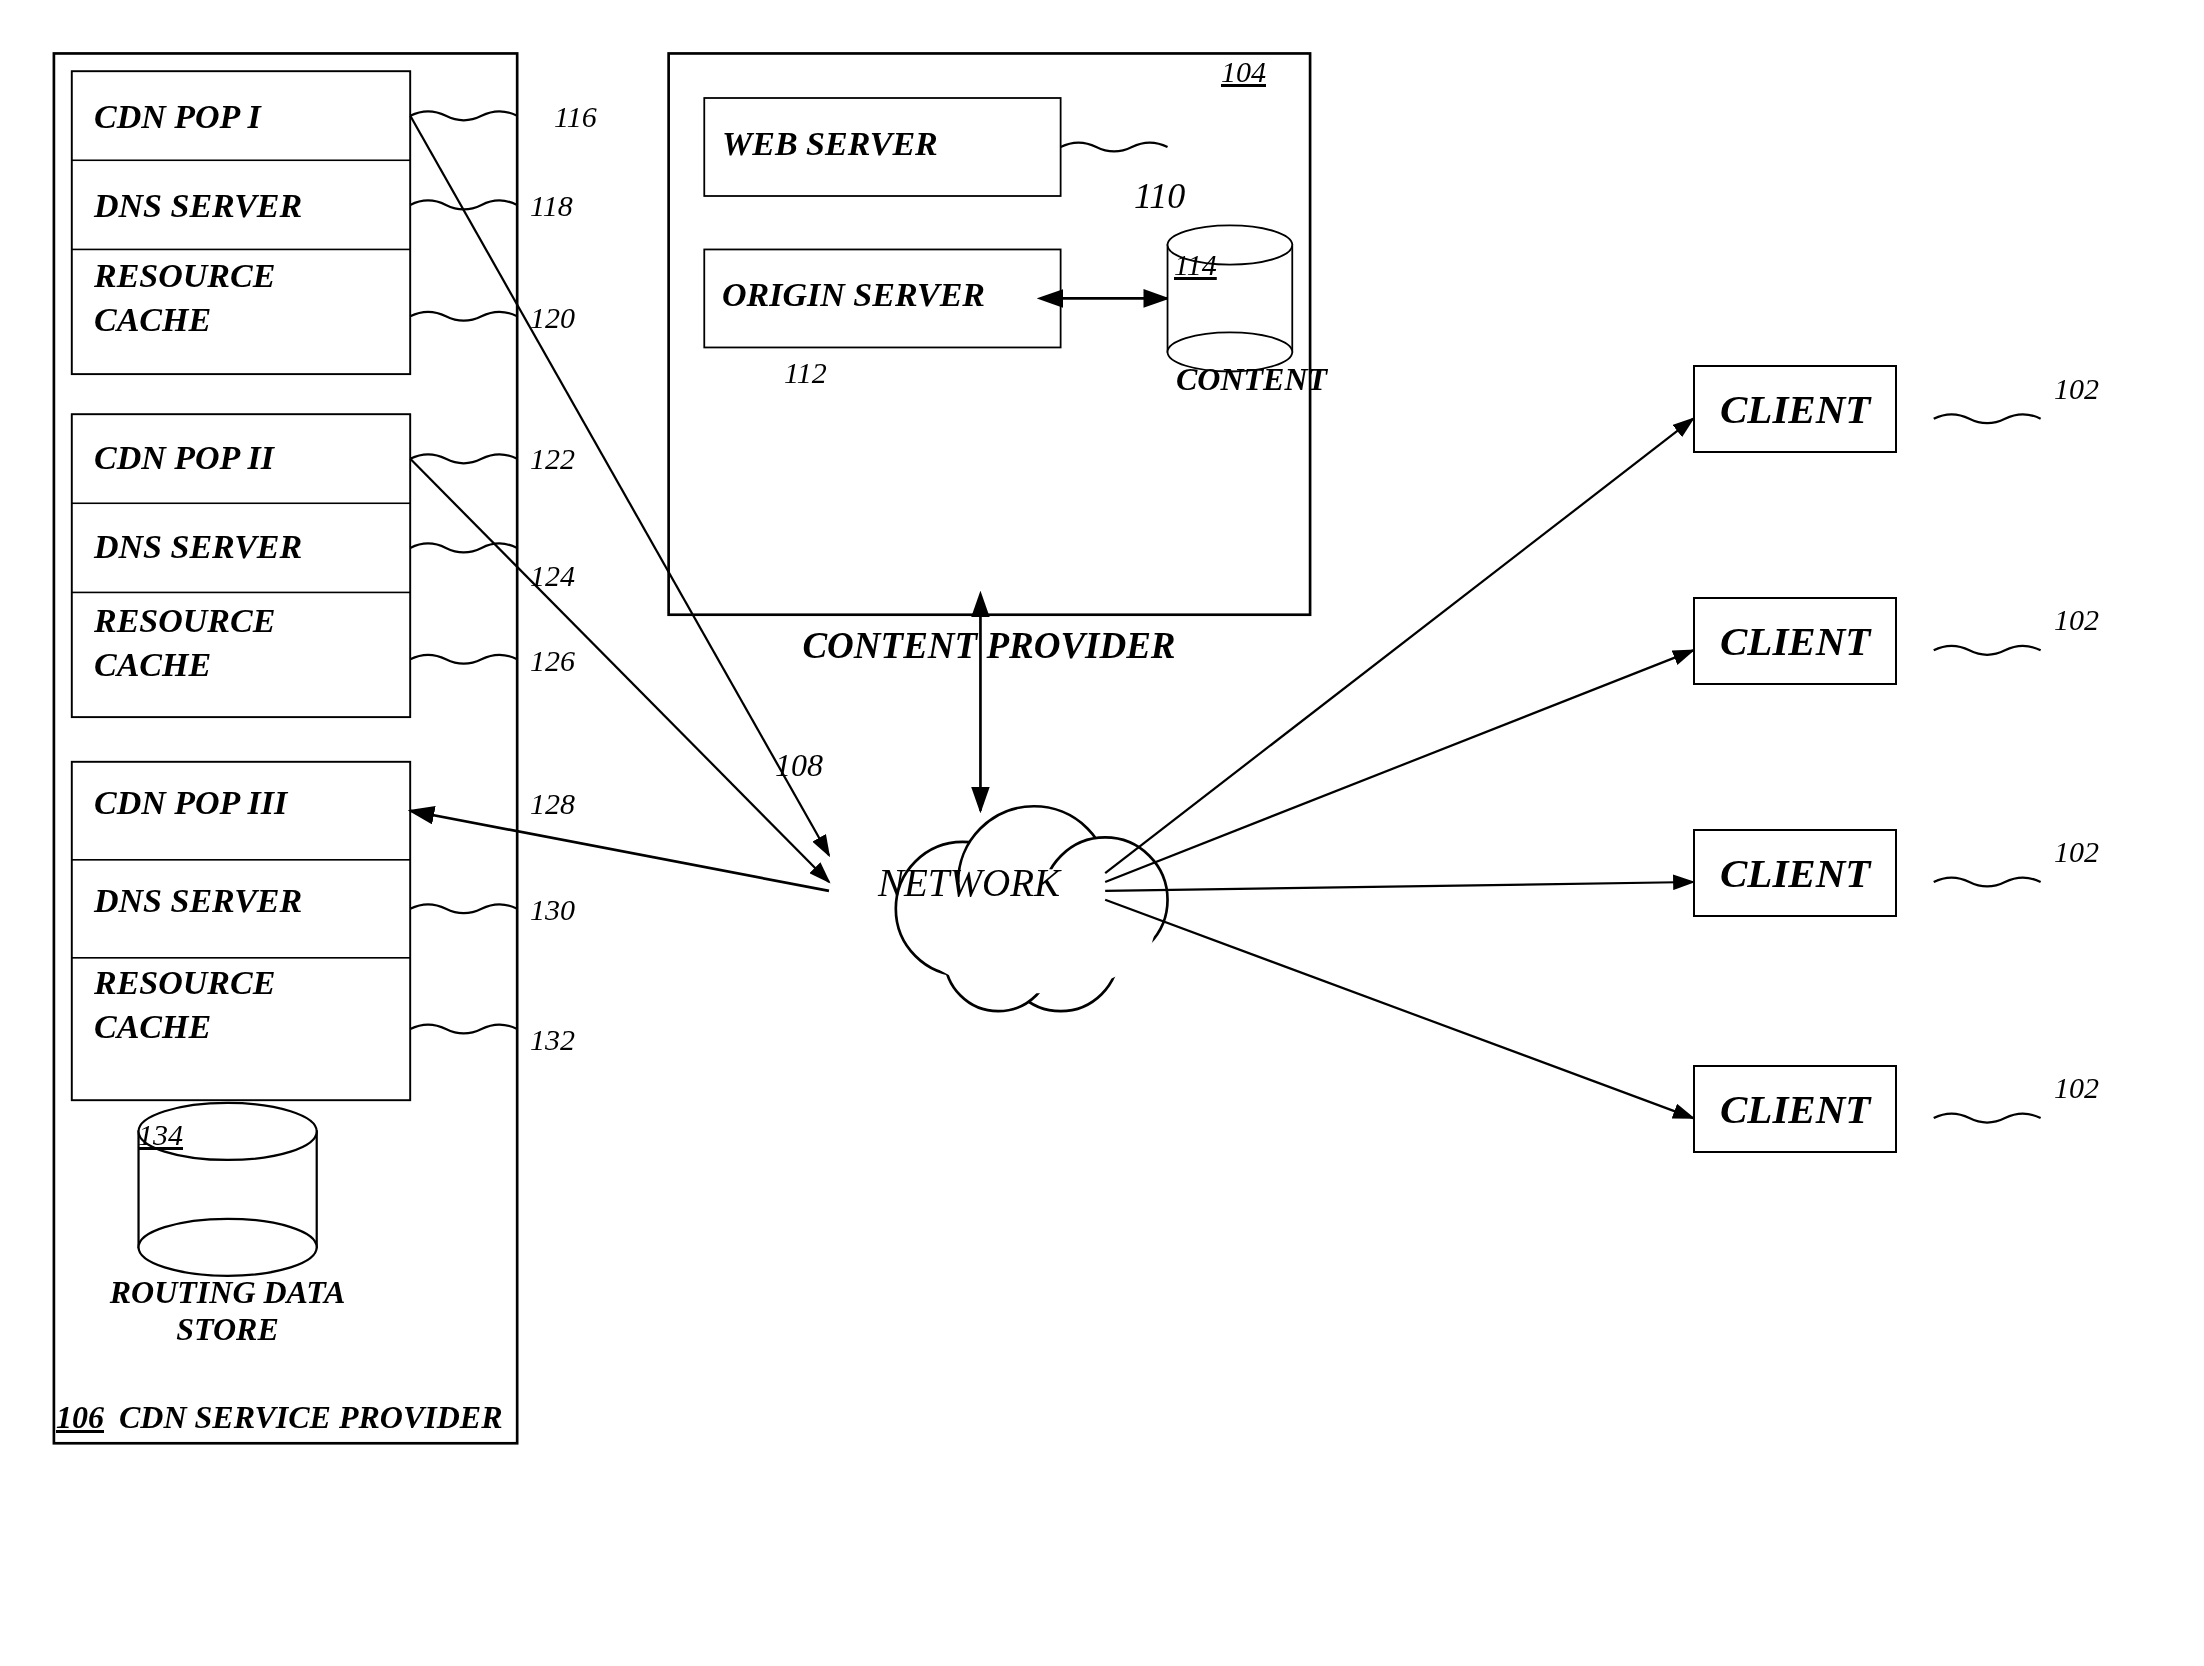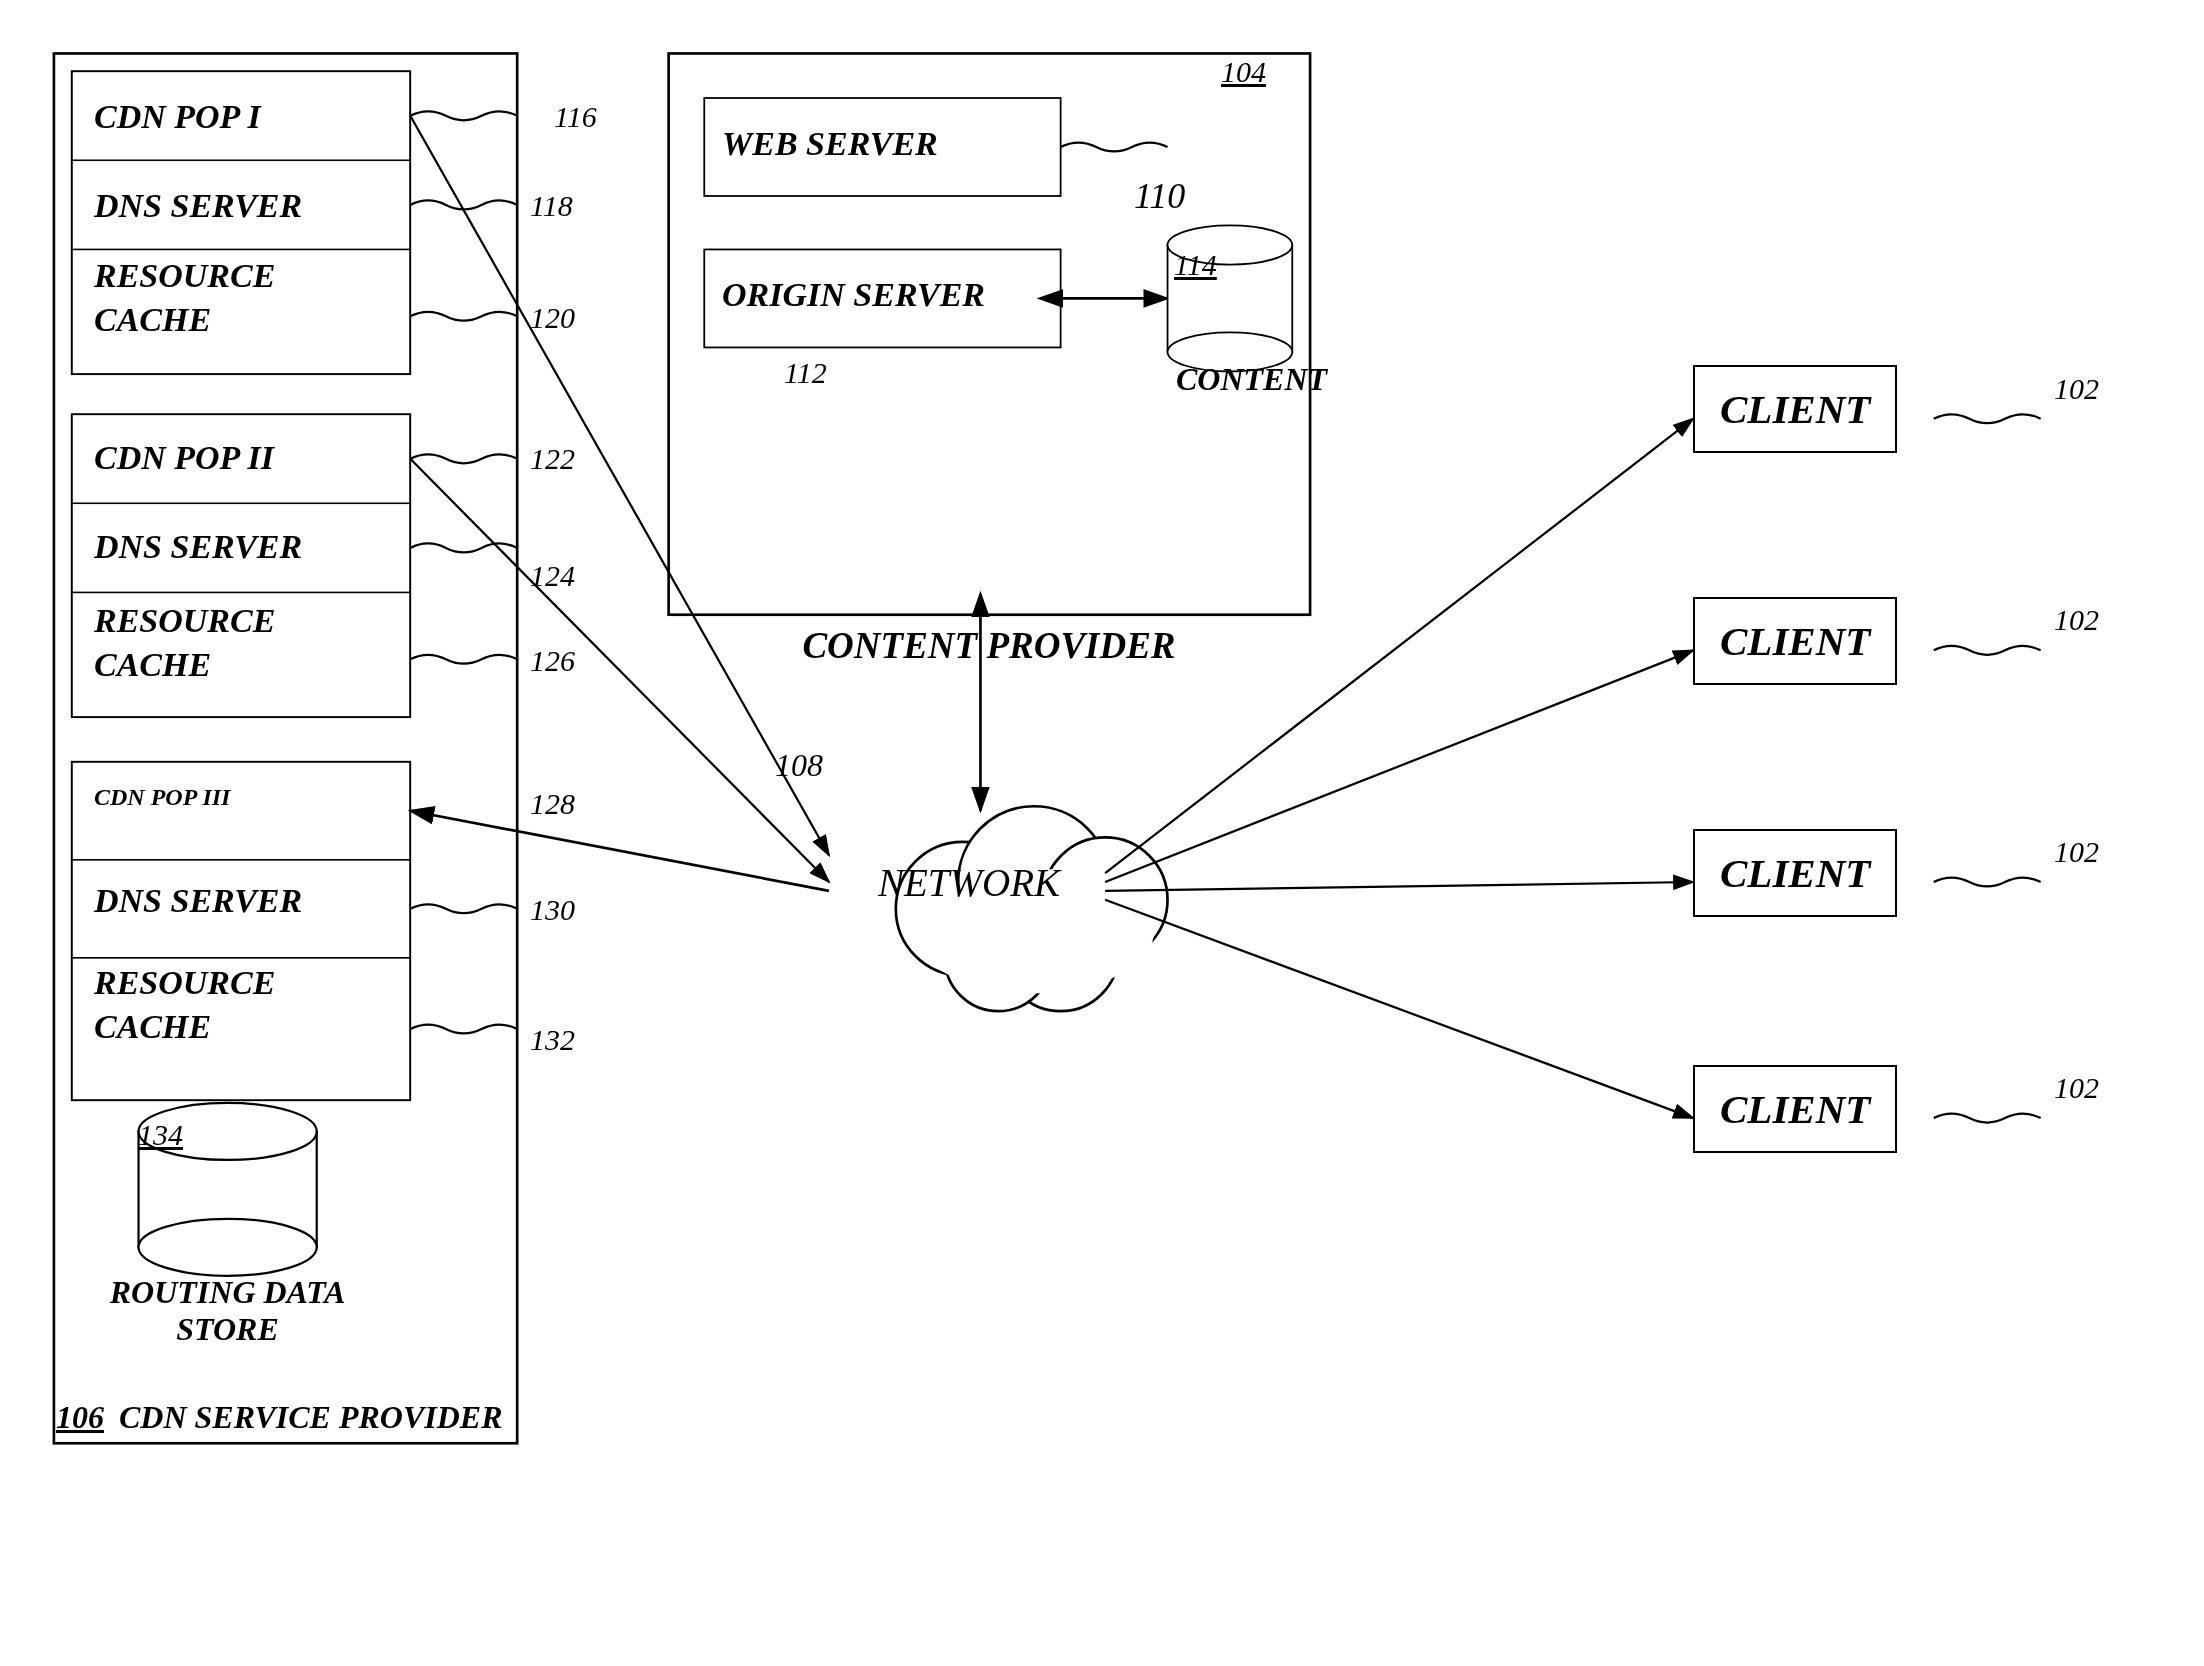--- a/index.html
+++ b/index.html
@@ -138,21 +138,21 @@
 <div style="position:absolute;left:94px;top:439px;font-style:italic;font-weight:bold;font-size:34px;">CDN POP II</div>
 <div style="position:absolute;left:94px;top:528px;font-style:italic;font-weight:bold;font-size:34px;">DNS SERVER</div>
 <div style="position:absolute;left:94px;top:599px;font-style:italic;font-weight:bold;font-size:34px;line-height:1.3;">
   <span>RESOURCE<br>CACHE</span>
 </div>
 
 <div style="position:absolute;left:530px;top:442px;font-style:italic;font-size:30px;">122</div>
 <div style="position:absolute;left:530px;top:531px;font-style:italic;font-size:30px;margin-top:28px;">124</div>
 <div style="position:absolute;left:530px;top:644px;font-style:italic;font-size:30px;">126</div>
 
-<div style="position:absolute;left:94px;top:784px;font-style:italic;font-weight:bold;font-size:24px;">CDN POP III</div>
+<div style="position:absolute;left:94px;top:784px;font-style:italic;font-weight:bold;font-size:34px;">CDN POP III</div>
 <div style="position:absolute;left:94px;top:882px;font-style:italic;font-weight:bold;font-size:34px;">DNS SERVER</div>
 <div style="position:absolute;left:94px;top:961px;font-style:italic;font-weight:bold;font-size:34px;line-height:1.3;">
   <span>RESOURCE<br>CACHE</span>
 </div>
 
 <div style="position:absolute;left:530px;top:787px;font-style:italic;font-size:30px;">128</div>
 <div style="position:absolute;left:530px;top:893px;font-style:italic;font-size:30px;">130</div>
 <div style="position:absolute;left:530px;top:1023px;font-style:italic;font-size:30px;">132</div>
 
 <div style="position:absolute;left:138px;top:1118px;font-style:italic;font-size:30px;">

